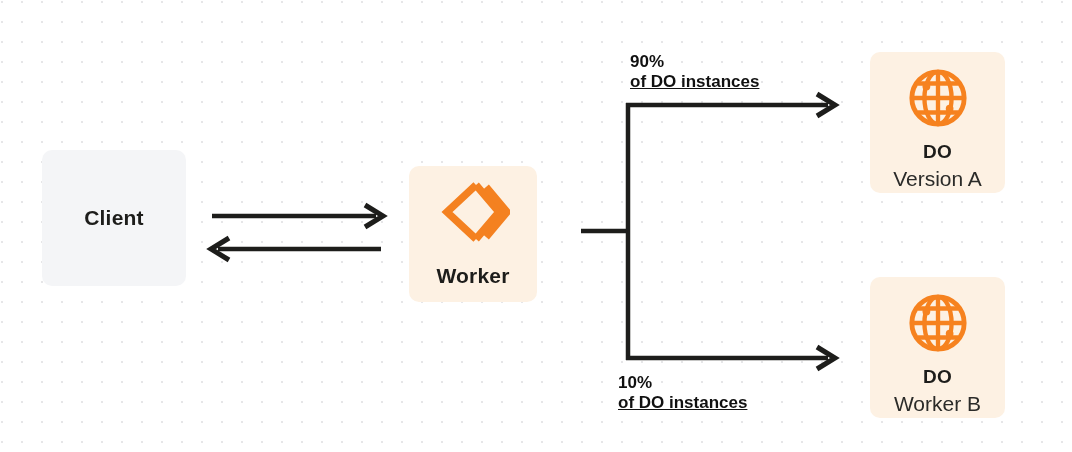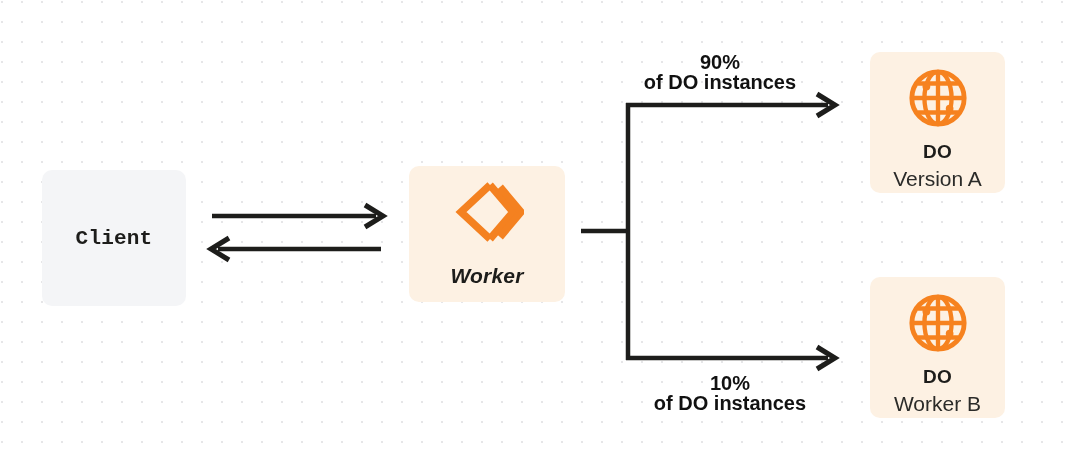--- a/index.html
+++ b/index.html
@@ -27,41 +27,39 @@
     display: flex;
     flex-direction: column;
     align-items: center;
     justify-content: center;
     box-sizing: border-box;
   }
 
   
   #node-client {
     left: 42px;
-    top: 170px;
+    top: 150px;
     width: 144px;
     height: 136px;
     background: #f4f5f7;
-    font-family: Liberation Mono, monospace;
   }
   #node-client .node-title {
     font-size: 21px;
     font-weight: bold;
     color: #1d1d1b;
     letter-spacing: 0.2px;
   }
 
   
   #node-worker {
     left: 409px;
     top: 166px;
-    width: 156px;
+    width: 128px;
     height: 136px;
     background: #fdf1e3;
-    font-style: italic;
   }
   #node-worker .node-title {
     font-size: 21px;
     font-weight: bold;
     color: #1d1d1b;
     margin-top: 20px;
     letter-spacing: 0.2px;
   }
 
   
@@ -96,31 +94,30 @@
     position: absolute;
     left: 0;
     top: 0;
     width: 1072px;
     height: 452px;
     pointer-events: none;
   }
 
   .edge-label {
     position: absolute;
-    text-align: center;
-    font-size: 20px;
+    font-size: 17px;
     font-weight: bold;
     color: #111111;
     line-height: 20px;
     white-space: nowrap;
   }
   #label-top { left: 630px; top: 52px; width: 180px; }
-  #label-bottom { left: 640px; top: 373px; width: 180px; }
+  #label-bottom { left: 618px; top: 373px; width: 180px; }
   .edge-label .pct { display: block; }
-  .edge-label .desc { display: block; }
+  .edge-label .desc { display: block; text-decoration: underline; }
 </style>
 </head>
 <body>
 
 <div id="canvas">
 
   <svg id="connectors" viewBox="0 0 1072 452" xmlns="http://www.w3.org/2000/svg">
 
     <g>
       <line x1="212" y1="216" x2="376" y2="216" stroke="#1d1d1b" stroke-width="4.5" stroke-linecap="butt"></line>

